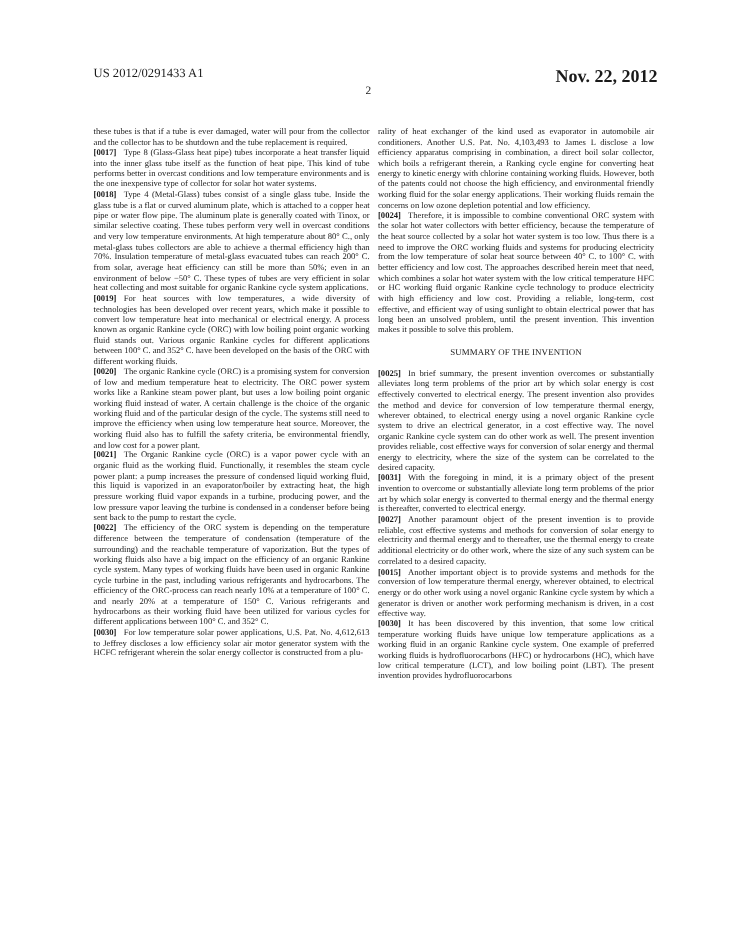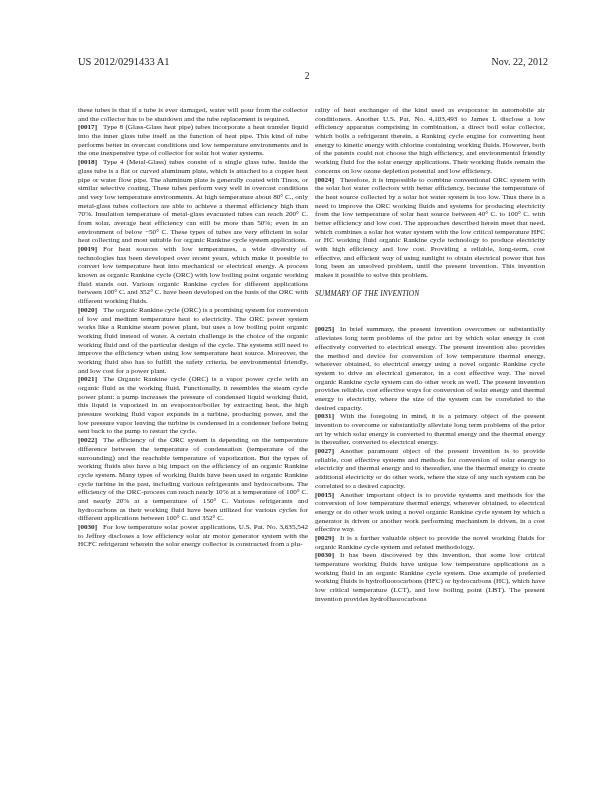--- a/index.html
+++ b/index.html
@@ -1,49 +1,48 @@
 <!DOCTYPE html>
 <html><head>
 <meta charset="utf-8">
 <style>
   html, body { margin: 0; padding: 0; background: #ffffff; }
   body { width: 614px; height: 792px; position: relative; overflow: hidden;
          font-family: "Liberation Serif", "DejaVu Serif", serif; color: #1a1a1a; }
   .hdr-left { position: absolute; left: 78px; top: 56px; font-size: 10.5px; text-align: center; }
-  .hdr-right { position: absolute; right: 66px; top: 56px; font-size: 10px; }
+  .hdr-right { position: absolute; right: 66px; top: 56px; font-size: 15px; font-weight: bold; }
   .pageno { position: absolute; left: 0; width: 614px; top: 71px; text-align: center; font-size: 9.5px; }
   .col { position: absolute; top: 106px; width: 230px; font-size: 7.15px; line-height: 8.68px;
          text-align: justify; hyphens: manual; }
   .col.left { left: 78px; }
   .col.right { left: 315px; }
   .para { margin: 0; text-indent: 0; }
   .pnum { font-weight: bold; margin-right: 6px; }
-  .heading { font-size: 7.4px; margin: 10px 0 27px 0; letter-spacing: 0.1px; font-style: italic; }
+  .heading { text-align: center; font-size: 7.4px; margin: 10px 0 9px 0; letter-spacing: 0.1px; }
 </style>
 </head>
 <body>
 
 <div class="hdr-left">US 2012/0291433 A1</div>
 <div class="hdr-right">Nov. 22, 2012</div>
 <div class="pageno">2</div>
 
 <div class="col left">
   <p class="para"><span>these tubes is that if a tube is ever damaged, water will pour from the collector and the collector has to be shutdown and the tube replacement is required.</span></p>
   <p class="para"><span class="pnum">[0017]</span><span>Type 8 (Glass-Glass heat pipe) tubes incorporate a heat transfer liquid into the inner glass tube itself as the function of heat pipe. This kind of tube performs better in overcast conditions and low temperature environments and is the one inexpensive type of collector for solar hot water systems.</span></p>
   <p class="para"><span class="pnum">[0018]</span><span>Type 4 (Metal-Glass) tubes consist of a single glass tube. Inside the glass tube is a flat or curved aluminum plate, which is attached to a copper heat pipe or water flow pipe. The aluminum plate is generally coated with Tinox, or similar selective coating. These tubes perform very well in overcast conditions and very low temperature environments. At high temperature about 80° C., only metal-glass tubes collectors are able to achieve a thermal efficiency high than 70%. Insu­lation temperature of metal-glass evacuated tubes can reach 200° C. from solar, average heat efficiency can still be more than 50%; even in an environment of below −50° C. These types of tubes are very efficient in solar heat collecting and most suitable for organic Rankine cycle system applications.</span></p>
   <p class="para"><span class="pnum">[0019]</span><span>For heat sources with low temperatures, a wide diversity of technologies has been developed over recent years, which make it possible to convert low temperature heat into mechanical or electrical energy. A process known as organic Rankine cycle (ORC) with low boiling point organic working fluid stands out. Various organic Rankine cycles for different applications between 100° C. and 352° C. have been developed on the basis of the ORC with different working fluids.</span></p>
   <p class="para"><span class="pnum">[0020]</span><span>The organic Rankine cycle (ORC) is a promising system for conversion of low and medium temperature heat to electricity. The ORC power system works like a Rankine steam power plant, but uses a low boiling point organic work­ing fluid instead of water. A certain challenge is the choice of the organic working fluid and of the particular design of the cycle. The systems still need to improve the efficiency when using low temperature heat source. Moreover, the working fluid also has to fulfill the safety criteria, be environmental friendly, and low cost for a power plant.</span></p>
   <p class="para"><span class="pnum">[0021]</span><span>The Organic Rankine cycle (ORC) is a vapor power cycle with an organic fluid as the working fluid. Functionally, it resembles the steam cycle power plant: a pump increases the pressure of condensed liquid working fluid, this liquid is vaporized in an evaporator/boiler by extracting heat, the high pressure working fluid vapor expands in a turbine, producing power, and the low pressure vapor leaving the turbine is condensed in a condenser before being sent back to the pump to restart the cycle.</span></p>
   <p class="para"><span class="pnum">[0022]</span><span>The efficiency of the ORC system is depending on the temperature difference between the temperature of con­densation (temperature of the surrounding) and the reachable temperature of vaporization. But the types of working fluids also have a big impact on the efficiency of an organic Rankine cycle system. Many types of working fluids have been used in organic Rankine cycle turbine in the past, including various refrigerants and hydrocarbons. The efficiency of the ORC-process can reach nearly 10% at a temperature of 100° C. and nearly 20% at a temperature of 150° C. Various refrigerants and hydrocarbons as their working fluid have been utilized for various cycles for different applications between 100° C. and 352° C.</span></p>
-  <p class="para"><span class="pnum">[0030]</span><span>For low temperature solar power applications, U.S. Pat. No. 3,635,542 to Jeffrey discloses a low efficiency solar air motor generator system with the HCFC refrigerant wherein the solar energy collector is constructed from a plu-</span></p>
+  <p class="para"><span class="pnum">[0030]</span><span>For low temperature solar power applications, U.S. Pat. No. 4,612,613 to Jeffrey discloses a low efficiency solar air motor generator system with the HCFC refrigerant wherein the solar energy collector is constructed from a plu-</span></p>
 </div>
 
 <div class="col right">
   <p class="para"><span>rality of heat exchanger of the kind used as evaporator in automobile air conditioners. Another U.S. Pat. No. 4,103,493 to James L disclose a low efficiency apparatus comprising in combination, a direct boil solar collector, which boils a refrig­erant therein, a Ranking cycle engine for converting heat energy to kinetic energy with chlorine containing working fluids. However, both of the patents could not choose the high efficiency, and environmental friendly working fluid for the solar energy applications. Their working fluids remain the concerns on low ozone depletion potential and low efficiency.</span></p>
   <p class="para"><span class="pnum">[0024]</span><span>Therefore, it is impossible to combine conventional ORC system with the solar hot water collectors with better efficiency, because the temperature of the heat source col­lected by a solar hot water system is too low. Thus there is a need to improve the ORC working fluids and systems for producing electricity from the low temperature of solar heat source between 40° C. to 100° C. with better efficiency and low cost. The approaches described herein meet that need, which combines a solar hot water system with the low critical temperature HFC or HC working fluid organic Rankine cycle technology to produce electricity with high efficiency and low cost. Providing a reliable, long-term, cost effective, and efficient way of using sunlight to obtain electrical power that has long been an unsolved problem, until the present inven­tion. This invention makes it possible to solve this problem.</span></p>
   <div class="heading">SUMMARY OF THE INVENTION</div>
   <p class="para"><span class="pnum">[0025]</span><span>In brief summary, the present invention overcomes or substantially alleviates long term problems of the prior art by which solar energy is cost effectively converted to electri­cal energy. The present invention also provides the method and device for conversion of low temperature thermal energy, wherever obtained, to electrical energy using a novel organic Rankine cycle system to drive an electrical generator, in a cost effective way. The novel organic Rankine cycle system can do other work as well. The present invention provides reliable, cost effective ways for conversion of solar energy and thermal energy to electricity, where the size of the system can be correlated to the desired capacity.</span></p>
   <p class="para"><span class="pnum">[0031]</span><span>With the foregoing in mind, it is a primary object of the present invention to overcome or substantially alleviate long term problems of the prior art by which solar energy is converted to thermal energy and the thermal energy is there­after, converted to electrical energy.</span></p>
   <p class="para"><span class="pnum">[0027]</span><span>Another paramount object of the present invention is to provide reliable, cost effective systems and methods for conversion of solar energy to electricity and thermal energy and to thereafter, use the thermal energy to create additional electricity or do other work, where the size of any such system can be correlated to a desired capacity.</span></p>
   <p class="para"><span class="pnum">[0015]</span><span>Another important object is to provide systems and methods for the conversion of low temperature thermal energy, wherever obtained, to electrical energy or do other work using a novel organic Rankine cycle system by which a generator is driven or another work performing mechanism is driven, in a cost effective way.</span></p>
-  <p class="para"><span class="pnum">[0029]</span><span>It is a further valuable object to provide the novel working fluids for organic Rankine cycle system and related methodology.</span></p>
   <p class="para"><span class="pnum">[0030]</span><span>It has been discovered by this invention, that some low critical temperature working fluids have unique low tem­perature applications as a working fluid in an organic Rankine cycle system. One example of preferred working fluids is hydrofluorocarbons (HFC) or hydrocarbons (HC), which have low critical temperature (LCT), and low boiling point (LBT). The present invention provides hydrofluorocarbons</span></p>
 </div>
 
 </body></html>

